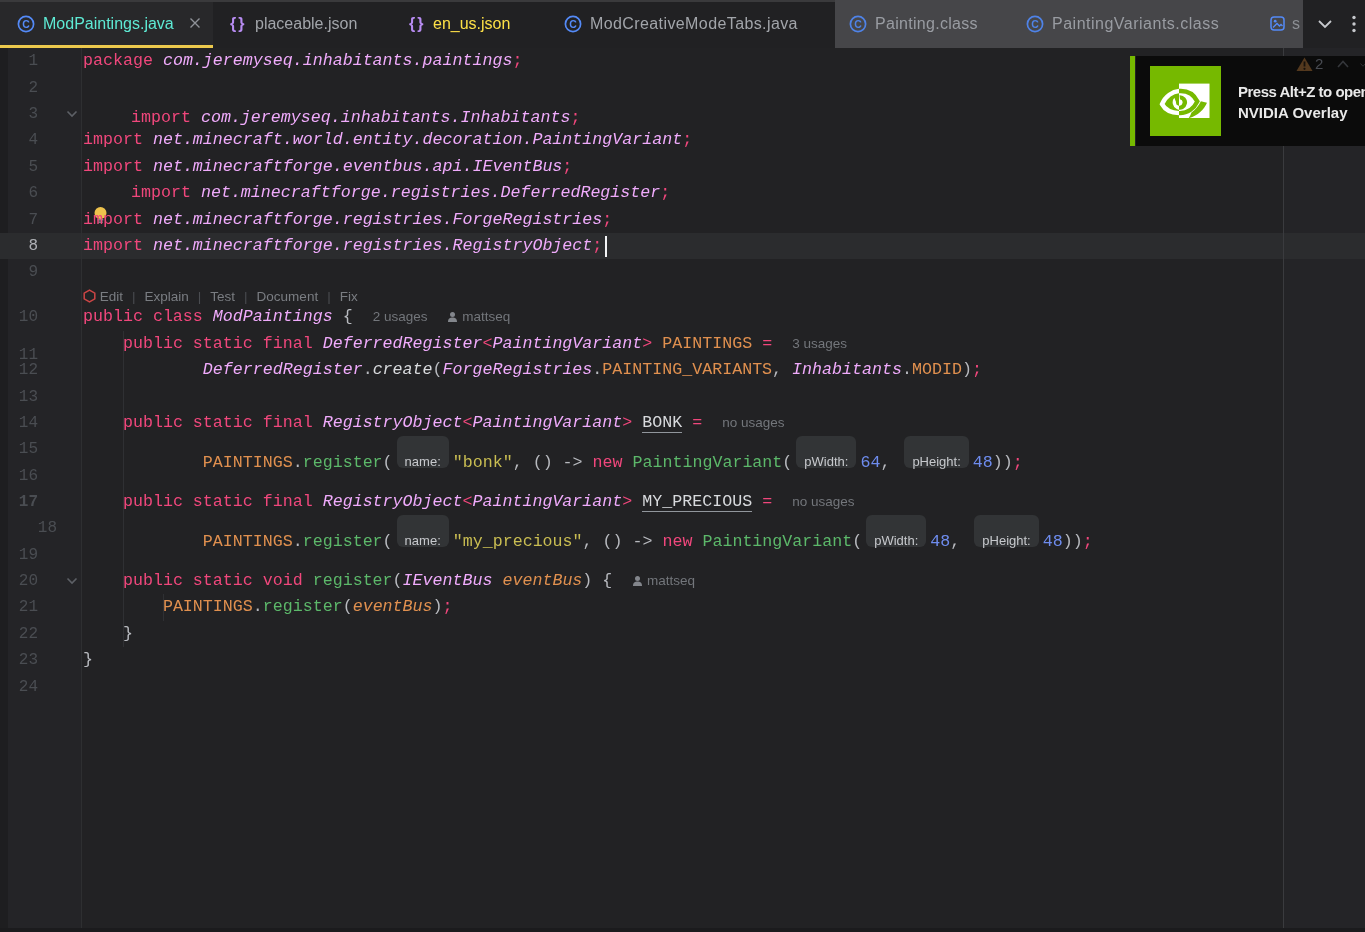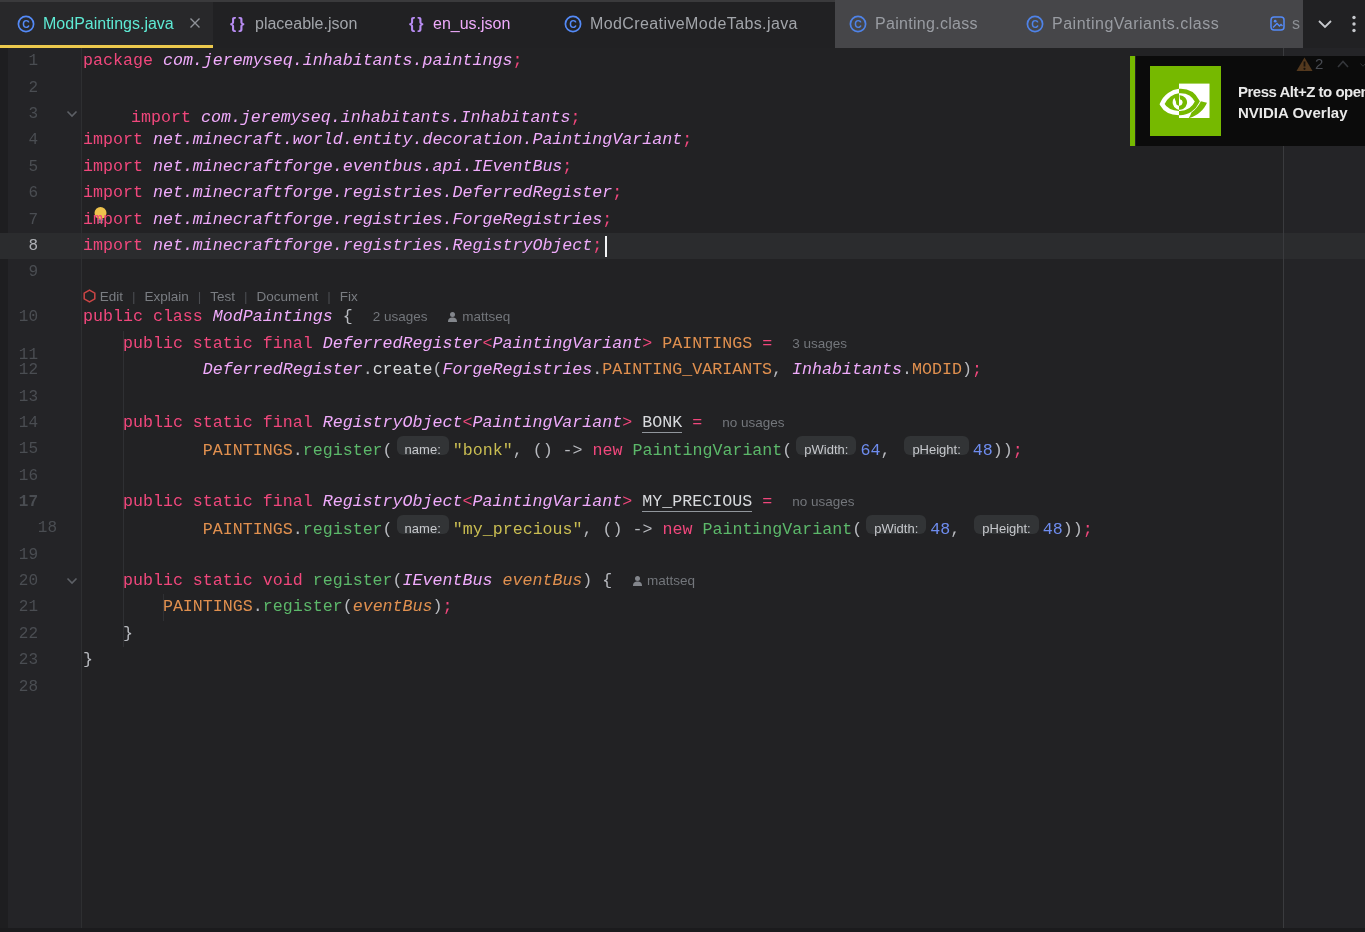--- a/index.html
+++ b/index.html
@@ -27,25 +27,25 @@
           font-family:"Liberation Mono",monospace; font-size:16.65px; color:#b8babf; }
   .ln { position:absolute; left:0; width:38px; text-align:right; height:27px; line-height:26.4px;
         font-family:"Liberation Mono",monospace; font-size:16px; color:#4a4d52; }
   .k  { color:#f0477c; }
   .t  { color:#f0abfc; font-style:italic; }
   .o  { color:#e0904f; }
   .oi { color:#e0904f; font-style:italic; }
   .m  { color:#5cb86a; }
   .s  { color:#c9bd52; }
   .n  { color:#6e8cee; }
-  .wi { color:#d8dadd; }
+  .wi { color:#d8dadd; font-style:italic; }
   .u  { color:#d8dadd; border-bottom:1px solid #91969c; }
   .inlay { font-family:"Liberation Sans",sans-serif; font-size:13.5px; color:#73767b; font-style:normal; }
   .pill { display:inline-block; font-family:"Liberation Sans",sans-serif; font-size:13px; font-style:normal;
-          background:#323436; color:#c7c9cd; border-radius:6px; padding:4px 8px; margin:0 4px;
+          background:#323436; color:#c7c9cd; border-radius:6px; padding:16px 8px; margin:0 4px;
           height:19px; line-height:19px; vertical-align:1px; }
   .guideline { position:absolute; width:1px; background:#2f3033; }
   .sep { color:#4a4c50; margin:0 9px; }
   #caret { position:absolute; left:605px; top:236px; width:2px; height:21px; background:#f2f3f5; }
   
   #nvbar { position:absolute; left:1130px; top:56px; width:5px; height:90px; background:#76b900; }
   #nvpanel { position:absolute; left:1136px; top:56px; width:229px; height:90px; background:#0b0b0b; }
   #nvlogo { position:absolute; left:1150px; top:66px; }
   .nvtxt { position:absolute; left:1238px; color:#e9e9e9; font-size:15px; font-weight:bold; white-space:nowrap; }
 </style>
@@ -65,21 +65,21 @@
 </svg>
 <div class="tabtxt" style="left:43px; color:#5eead4;">ModPaintings.java</div>
 <svg class="cicon" style="left:189px; top:17px;" width="12" height="12" viewBox="0 0 12 12">
   <path d="M1.5 1.5 L10.5 10.5 M10.5 1.5 L1.5 10.5" stroke="#8f9298" stroke-width="1.4"></path>
 </svg>
 
 <div class="tabtxt" style="left:230px; color:#b88cf2; font-size:16px; font-weight:bold; letter-spacing:2px;">{}</div>
 <div class="tabtxt" style="left:255px; color:#a2a5aa;">placeable.json</div>
 
 <div class="tabtxt" style="left:409px; color:#b88cf2; font-size:16px; font-weight:bold; letter-spacing:2px;">{}</div>
-<div class="tabtxt" style="left:433px; color:#f0abfc;">en_us.json</div>
+<div class="tabtxt" style="left:433px; color:#fde047;">en_us.json</div>
 
 <svg class="cicon" style="left:564px;" width="18" height="18" viewBox="0 0 18 18">
   <circle cx="9" cy="9" r="7.6" fill="none" stroke="#548af7" stroke-width="1.7"></circle>
   <text x="9" y="13" text-anchor="middle" font-family="Liberation Sans" font-size="10.5" font-weight="bold" fill="#548af7">C</text>
 </svg>
 <div class="tabtxt" style="left:590px; color:#a2a5aa; letter-spacing:0.4px;">ModCreativeModeTabs.java</div>
 
 <svg class="cicon" style="left:849px;" width="18" height="18" viewBox="0 0 18 18">
   <circle cx="9" cy="9" r="7.6" fill="none" stroke="#4f83e8" stroke-width="1.7"></circle>
   <text x="9" y="13" text-anchor="middle" font-family="Liberation Sans" font-size="10.5" font-weight="bold" fill="#4f83e8">C</text>
@@ -129,21 +129,21 @@
 <div class="ln" style="top:409.8px;">14</div>
 <div class="ln" style="top:436.2px;">15</div>
 <div class="ln" style="top:462.6px;">16</div>
 <div class="ln" style="top:488.9px;font-weight:bold;">17</div>
 <div class="ln" style="top:515.3px;margin-left:19px;">18</div>
 <div class="ln" style="top:541.6px;">19</div>
 <div class="ln" style="top:568px;">20</div>
 <div class="ln" style="top:594.4px;">21</div>
 <div class="ln" style="top:620.7px;">22</div>
 <div class="ln" style="top:647.1px;">23</div>
-<div class="ln" style="top:673.5px;">28</div>
+<div class="ln" style="top:673.5px;">24</div>
 
 <svg style="position:absolute; left:66px; top:110px;" width="12" height="8" viewBox="0 0 12 8">
   <path d="M1.5 1.5 L6 6 L10.5 1.5" fill="none" stroke="#5d6066" stroke-width="1.6"></path>
 </svg>
 <svg style="position:absolute; left:66px; top:577px;" width="12" height="8" viewBox="0 0 12 8">
   <path d="M1.5 1.5 L6 6 L10.5 1.5" fill="none" stroke="#5d6066" stroke-width="1.6"></path>
 </svg>
 
 <svg style="position:absolute; left:93px; top:206px;" width="15" height="19" viewBox="0 0 15 19">
   <circle cx="7.5" cy="7" r="6" fill="#eec34d"></circle>
@@ -151,21 +151,21 @@
   <rect x="5.2" y="15.4" width="4.6" height="1.5" fill="#84878c"></rect>
 </svg>
 
 <div class="guideline" style="left:123px; top:331px; height:316px;"></div>
 <div class="guideline" style="left:163px; top:594px; height:27px;"></div>
 <div id="caret"></div>
 <div class="line" style="top:48.3px;"><span class="k">package</span> <span class="t">com.jeremyseq.inhabitants.paintings</span><span class="k">;</span></div>
 <div class="line" style="top:105px;margin-left:48px;"><span class="k">import</span> <span class="t">com.jeremyseq.inhabitants.Inhabitants</span><span class="k">;</span></div>
 <div class="line" style="top:127.4px;"><span class="k">import</span> <span class="t">net.minecraft.world.entity.decoration.PaintingVariant</span><span class="k">;</span></div>
 <div class="line" style="top:153.8px;"><span class="k">import</span> <span class="t">net.minecraftforge.eventbus.api.IEventBus</span><span class="k">;</span></div>
-<div class="line" style="top:180.1px;"><span class="k">import</span> <span class="t">net.minecraftforge.registries.DeferredRegister</span><span class="k">;</span></div>
+<div class="line" style="top:180.1px;margin-left:48px;"><span class="k">import</span> <span class="t">net.minecraftforge.registries.DeferredRegister</span><span class="k">;</span></div>
 <div class="line" style="top:206.5px;"><span class="k">import</span> <span class="t">net.minecraftforge.registries.ForgeRegistries</span><span class="k">;</span></div>
 <div class="line" style="top:232.8px;"><span class="k">import</span> <span class="t">net.minecraftforge.registries.RegistryObject</span><span class="k">;</span></div>
 <div class="line" style="top:284px;"><span class="inlay" style="color:#7a7d82;"><svg style="vertical-align:-2px;" width="13" height="14" viewBox="0 0 13 14">
         <path d="M6.5 1.2 L11.8 4.2 L11.8 9.8 L6.5 12.8 L1.2 9.8 L1.2 4.2 Z" fill="none" stroke="#cc4545" stroke-width="1.5"></path>
       </svg> Edit<span class="sep">|</span>Explain<span class="sep">|</span>Test<span class="sep">|</span>Document<span class="sep">|</span>Fix</span></div>
 <div class="line" style="top:304.4px;"><span class="k">public class</span> <span class="t">ModPaintings</span> {  <span class="inlay">2 usages<svg style="vertical-align:-2px; margin-left:20px;" width="11" height="12" viewBox="0 0 11 12">
         <circle cx="5.5" cy="3.4" r="2.5" fill="#83868c"></circle>
         <path d="M1 11 C1 7.8 3 6.6 5.5 6.6 C8 6.6 10 7.8 10 11 Z" fill="#83868c"></path>
       </svg> mattseq</span></div>
 <div class="line" style="top:330.8px;">    <span class="k">public static final</span> <span class="t">DeferredRegister</span><span class="k">&lt;</span><span class="t">PaintingVariant</span><span class="k">&gt;</span> <span class="o">PAINTINGS</span> <span class="k">=</span>  <span class="inlay">3 usages</span></div>

